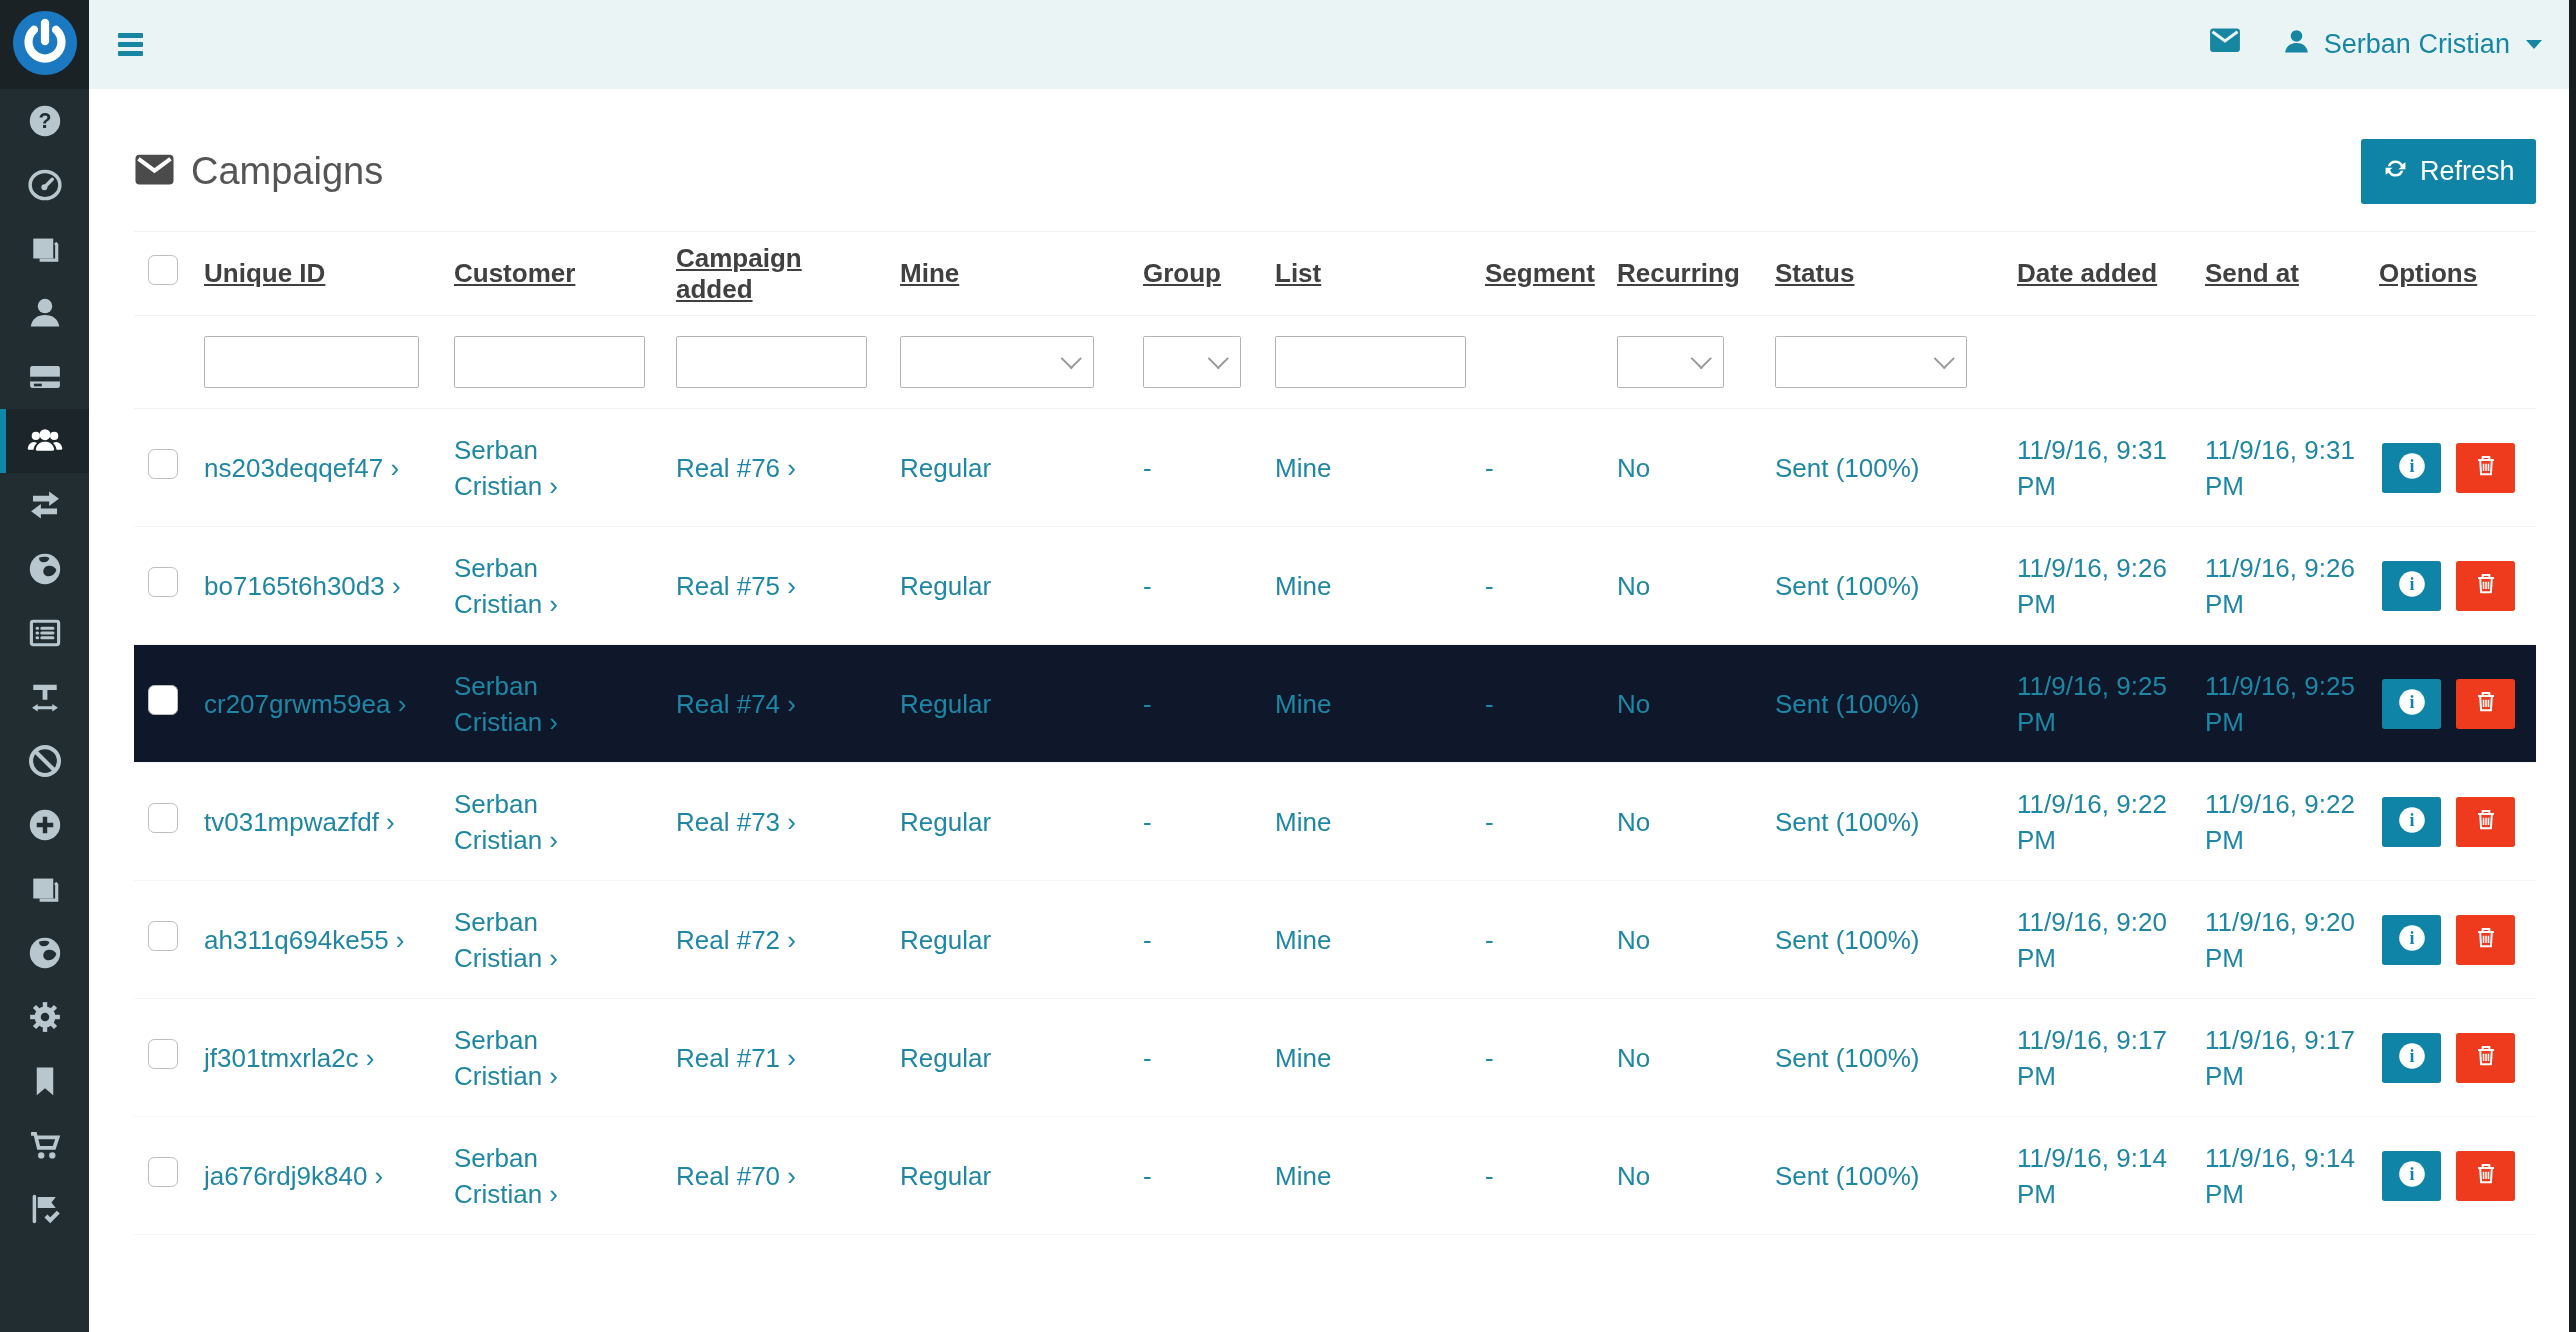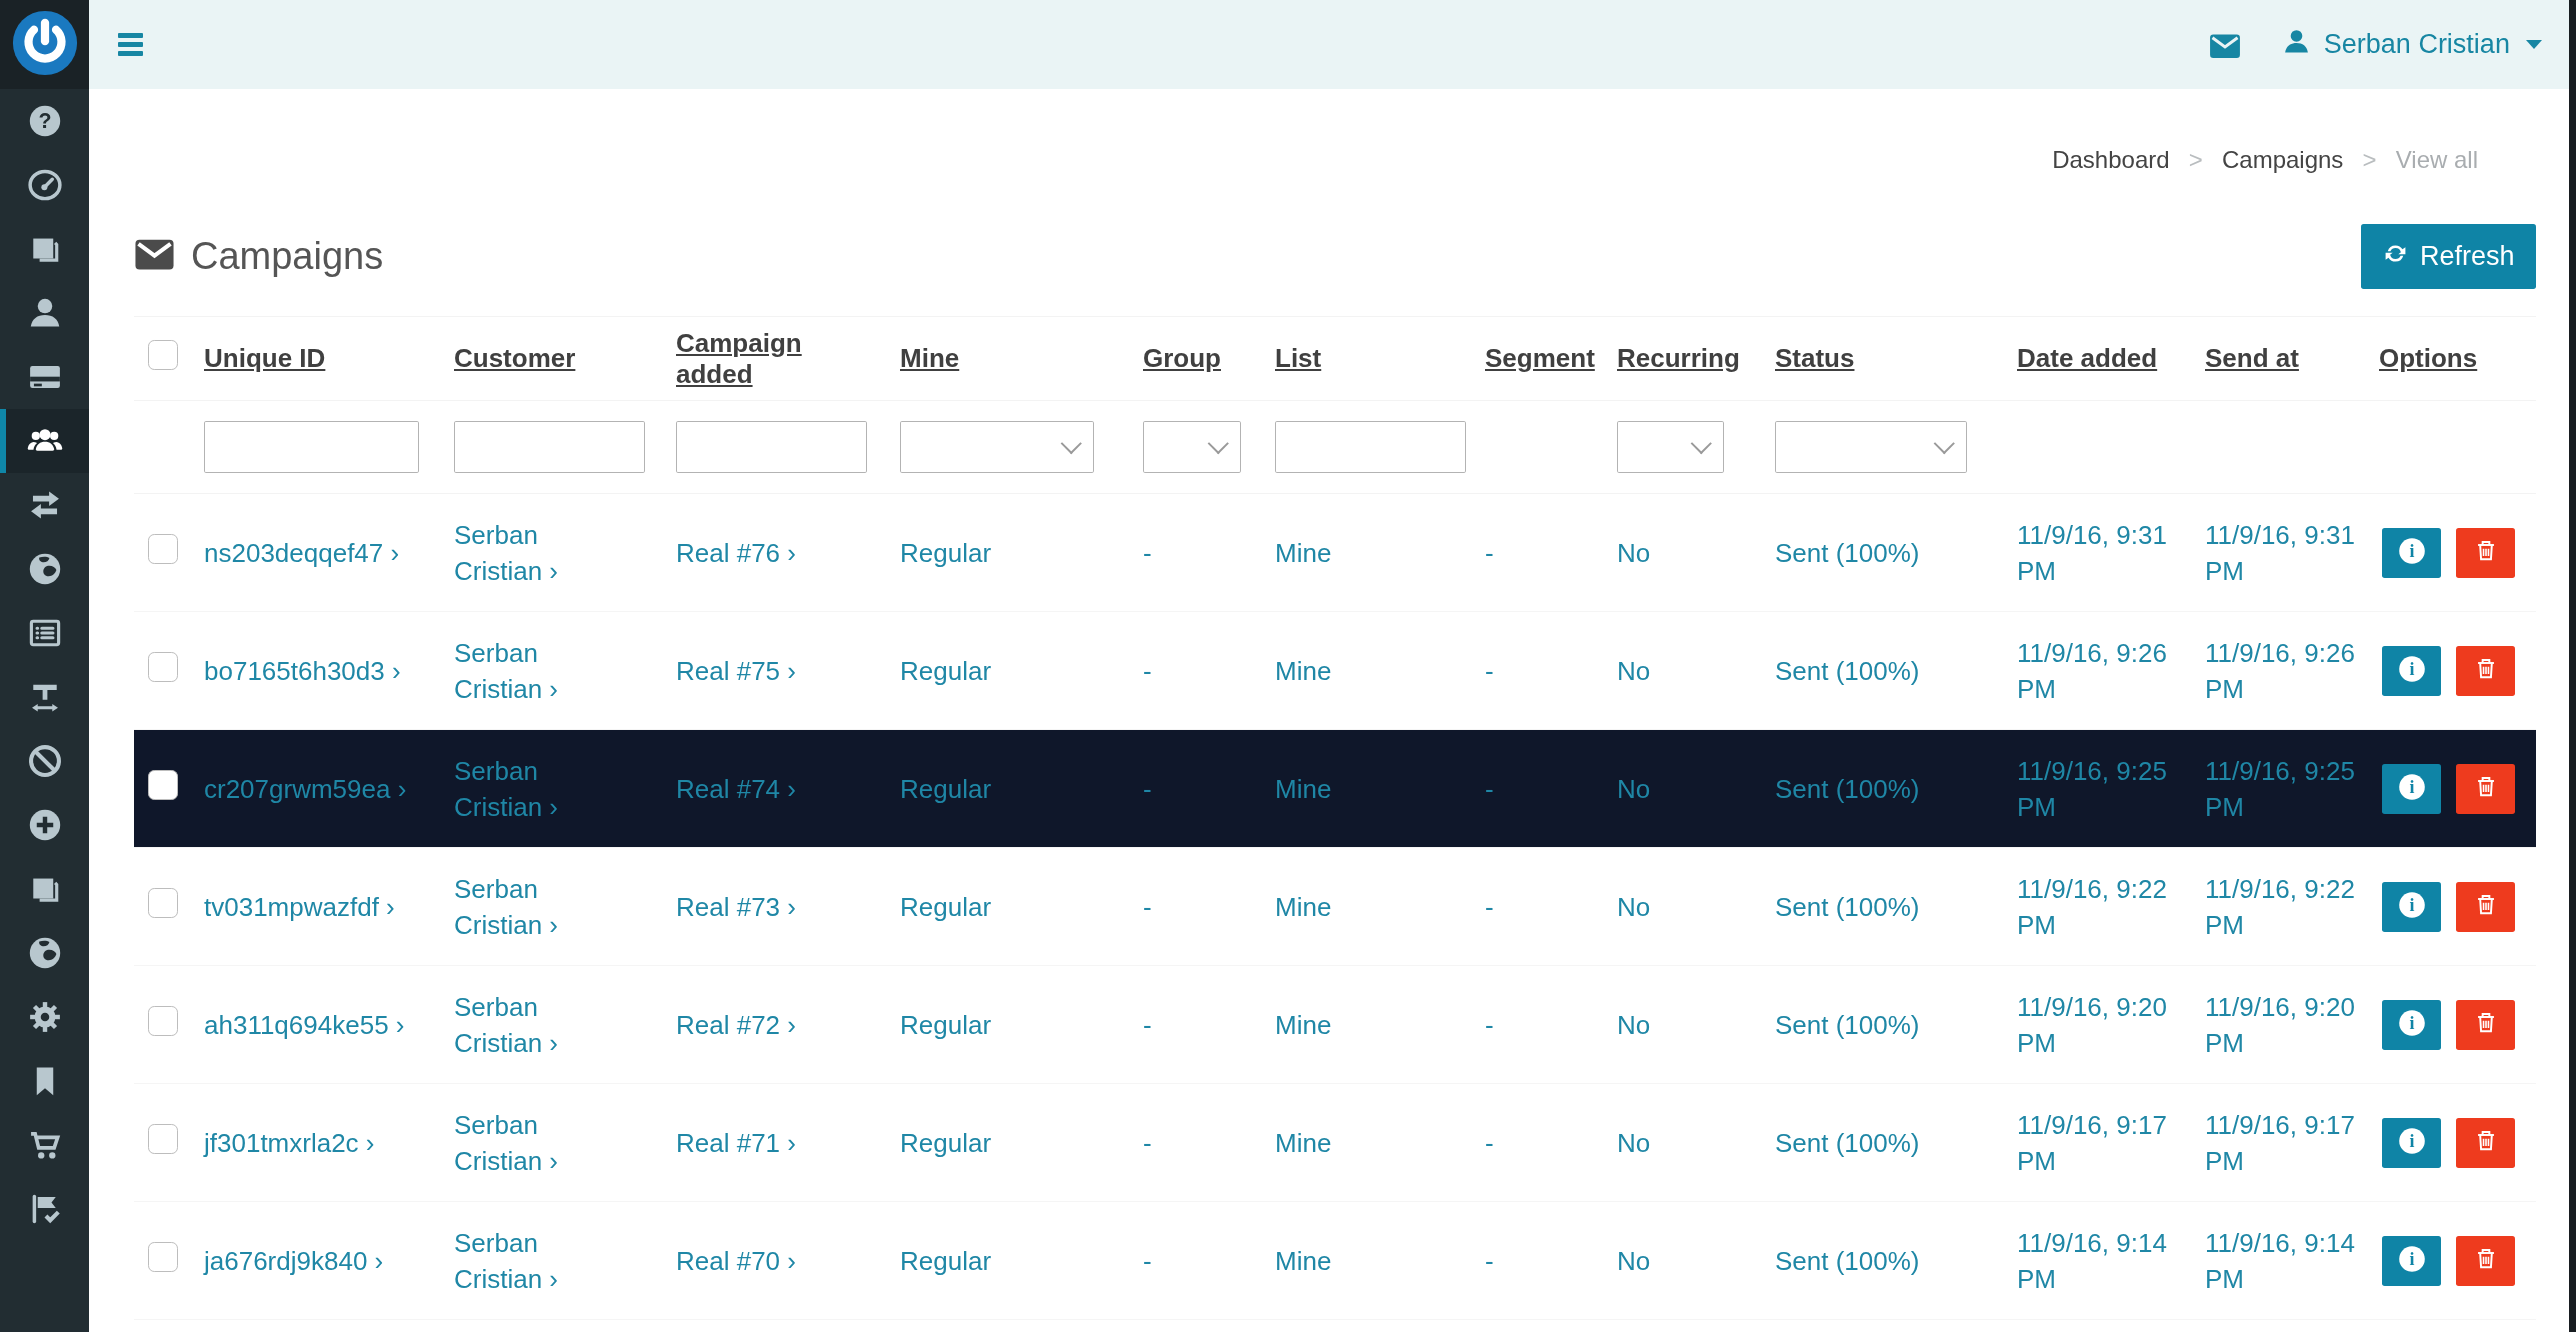--- a/index.html
+++ b/index.html
@@ -14,21 +14,21 @@
   .logo { height:89px; background:#1a2226; display:flex; align-items:center; justify-content:center; cursor:pointer; }
   .side-item { height:64px; display:flex; align-items:center; justify-content:center; color:#b8c7ce; position:relative; cursor:pointer; }
   .side-item.active { background:#1b252a; color:#fff; }
   .side-item.active::before { content:""; position:absolute; left:0; top:0; bottom:0; width:6.3px; background:#0f87a8; }
   .side-svg { width:38px; height:38px; display:block; }
 
   
   .topbar { position:absolute; left:89px; top:0; right:0; height:89px; background:#eaf4f5; display:flex; align-items:center; padding:0 34px 0 27px; z-index:4; }
   .hamburger { display:flex; flex-direction:column; gap:4.5px; cursor:pointer; padding:5.4px 1.8px; }
   .hamburger span { width:25px; height:4.5px; background:#1786a3; border-radius:0.9px; }
-  .topbar-right { margin-left:auto; display:flex; align-items:flex-end; gap:41px; }
+  .topbar-right { margin-left:auto; display:flex; align-items:flex-start; gap:41px; }
   .mail-btn { cursor:pointer; display:flex; }
   .user-menu { display:flex; align-items:center; gap:12.5px; color:#1786a3; font-size:27px; cursor:pointer; }
   .caret { width:0; height:0; border-left:8px solid transparent; border-right:8px solid transparent; border-top:9.8px solid #1786a3; margin-left:3.6px; }
 
   
   .content { position:absolute; left:89px; top:89px; right:0; bottom:0; background:#fff; padding:0 40px 0 45px; }
   .breadcrumb { margin:57px 58px 0 0; text-align:right; font-size:24px; }
   .breadcrumb a { color:#444; text-decoration:none; cursor:pointer; }
   .breadcrumb .sep { color:#b9bdbf; margin:0 12.5px; }
   .breadcrumb .current { color:#a9adb0; }
@@ -265,27 +265,20 @@
         </svg>
       </span>
       <span>Serban Cristian</span>
       <span class="caret"></span>
     </div>
   </div>
 </header>
 
 <main class="content">
 
-  <div class="breadcrumb">
-    <a>Dashboard</a>
-    <span class="sep">&gt;</span>
-    <a>Campaigns</a>
-    <span class="sep">&gt;</span>
-    <span class="current">View all</span>
-  </div>
 
   <div class="title-row">
     <div class="page-title">
       <span>
         <svg width="41" height="34" viewBox="0 0 24 20">
           <rect x="0.8" y="1" width="22.4" height="17.6" rx="2.4" fill="#4b4b4b"></rect>
           <path d="M2.6 3.4L12 10.4l9.4-7" stroke="#fff" stroke-width="2.4" fill="none"></path>
         </svg>
       </span>
       <h1>Campaigns</h1>

